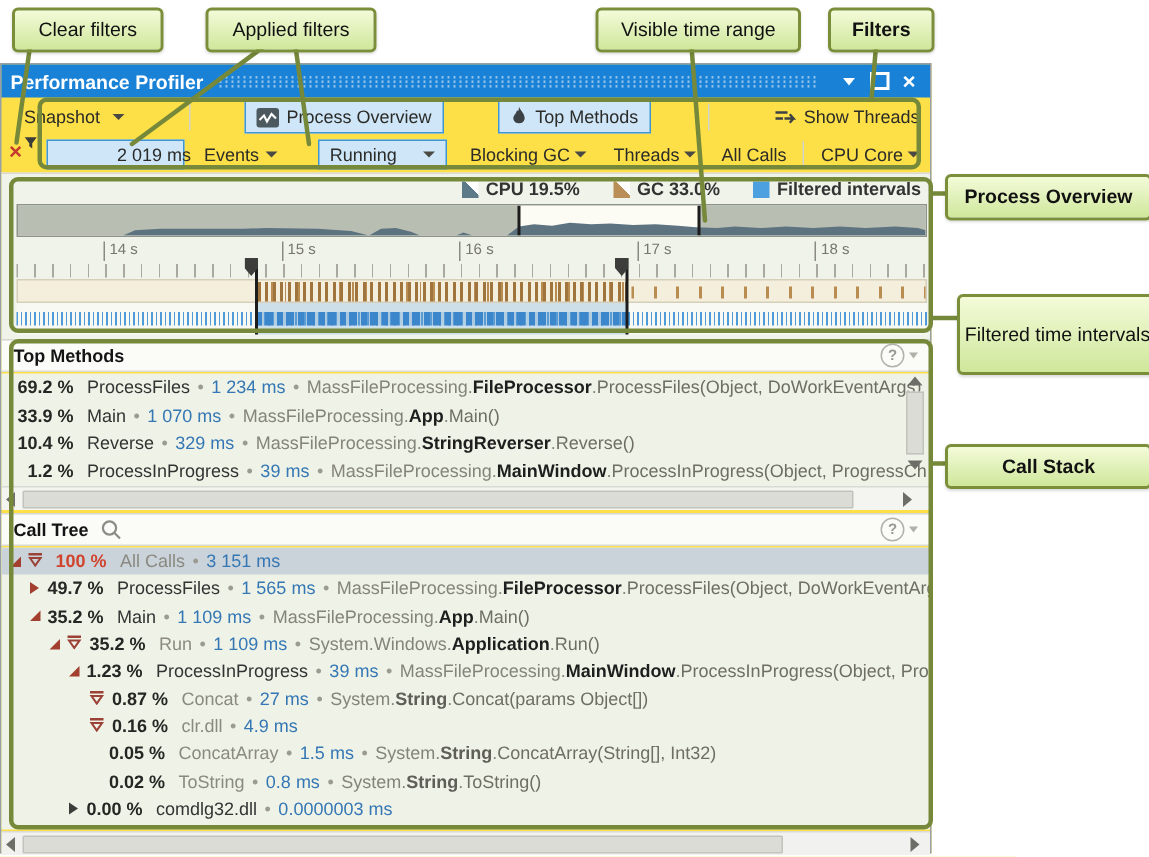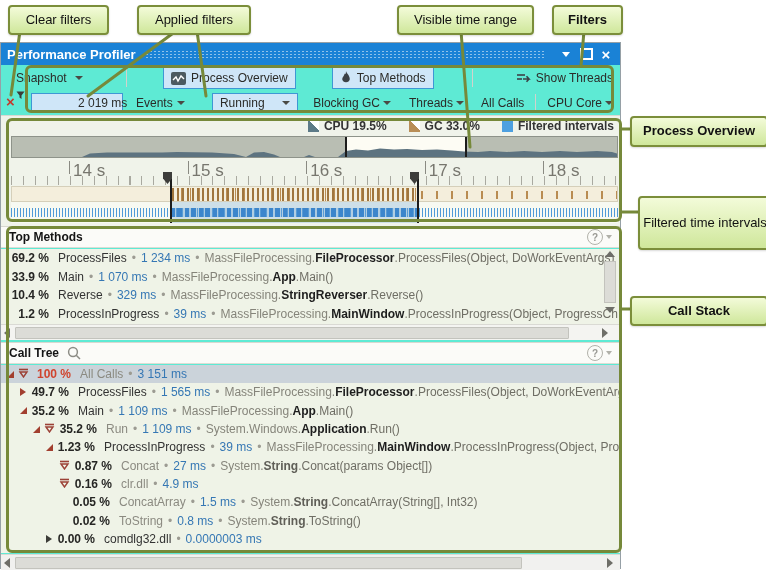--- a/index.html
+++ b/index.html
@@ -8,21 +8,21 @@
   
   .callout{position:absolute;z-index:60;display:flex;align-items:center;justify-content:center;
     border:2px solid #7b8e3a;border-radius:4px;color:#111;font-size:13px;text-align:center;
     background:linear-gradient(#f3fbd9,#cfe79b);box-shadow:0 1px 2px rgba(0,0,0,.15);line-height:1.15;}
   .callout.b{font-weight:bold;}
   
   .lines{position:absolute;left:0;top:0;z-index:55;pointer-events:none;}
   
   .ann{position:absolute;z-index:50;border:3px solid #76893a;border-radius:6px;pointer-events:none;}
   
-  .win{position:absolute;left:0;top:42px;width:621px;height:527px;background:#5eead4;
+  .win{position:absolute;left:0;top:42px;width:621px;height:527px;background:#fde047;
        border:1px solid #96a0a6;box-sizing:border-box;z-index:10;font-size:12px;color:#2b2b28;}
   .titlebar{position:absolute;left:0;top:0;right:0;height:22px;background:#1a82d6;display:flex;align-items:center;padding:0 6px;box-sizing:border-box;}
   .title{color:#fff;font-size:13px;font-weight:bold;white-space:nowrap;}
   .dots{flex:1;height:9px;margin:0 9px;align-self:center;
         background-image:radial-gradient(circle,rgba(255,255,255,.5) .8px,transparent .9px);
         background-size:4px 3px;}
   .tbtn{width:16px;height:16px;display:flex;align-items:center;justify-content:center;margin-left:4px;cursor:pointer;}
   .tri-dn-w{width:0;height:0;border-left:4px solid transparent;border-right:4px solid transparent;border-top:5px solid #fff;}
   .maxbox{width:9px;height:8px;border:2px solid #fff;}
   .closex{color:#fff;font-size:15px;font-weight:bold;line-height:1;}
@@ -40,21 +40,21 @@
   .clearx .x{position:absolute;left:0;top:1px;font-size:15px;font-weight:bold;color:#c43b2e;line-height:1;}
   .clearx svg{position:absolute;right:-1px;top:-2px;}
   .fitem{display:flex;align-items:center;height:20px;padding:0 7px;white-space:nowrap;box-sizing:border-box;}
   
   .overview{position:absolute;left:0;top:72px;right:0;height:110px;background:#f0f3ea;border-top:1px solid #d9d9d2;}
   .legend{position:absolute;right:6px;top:3px;display:flex;gap:22px;align-items:center;font-weight:bold;color:#333;}
   .legend .it{display:flex;gap:5px;align-items:center;}
   .lgic{width:11px;height:11px;}
   .strip{position:absolute;left:10px;top:20px;width:607px;height:22px;border:1px solid #8e938a;box-sizing:border-box;}
   .ruler{position:absolute;left:10px;top:44px;width:607px;height:26px;color:#77766e;}
-  .tick{position:absolute;top:1px;height:13px;border-left:1px solid #8a8a82;padding-left:3px;font-size:17px;}
+  .tick{position:absolute;top:1px;height:13px;border-left:1px solid #8a8a82;padding-left:3px;font-size:10px;}
   .minor{position:absolute;left:0;top:16px;width:607px;height:9px;
      background:repeating-linear-gradient(90deg,#a9a9a0 0 1px,transparent 1px 11.85px);}
   .bandwrap{position:absolute;left:10px;top:70px;width:607px;height:37px;}
   .events{position:absolute;left:0;top:0;width:607px;height:16px;background:#f4eedc;border:1px solid #d5cfba;box-sizing:border-box;}
   .ev-mid{position:absolute;left:160px;top:1px;width:247px;height:13px;
      background:repeating-linear-gradient(90deg,#a0753d 0 2px,transparent 2px 5px),
                 repeating-linear-gradient(90deg,#b98c52 0 1px,transparent 1px 9px);}
   .ev-right{position:absolute;left:409px;top:4px;width:196px;height:8px;
      background:repeating-linear-gradient(90deg,#b98c52 0 2px,transparent 2px 15px);}
   .ivals{position:absolute;left:0;top:16px;width:607px;height:21px;background:#f7f9f2;}

